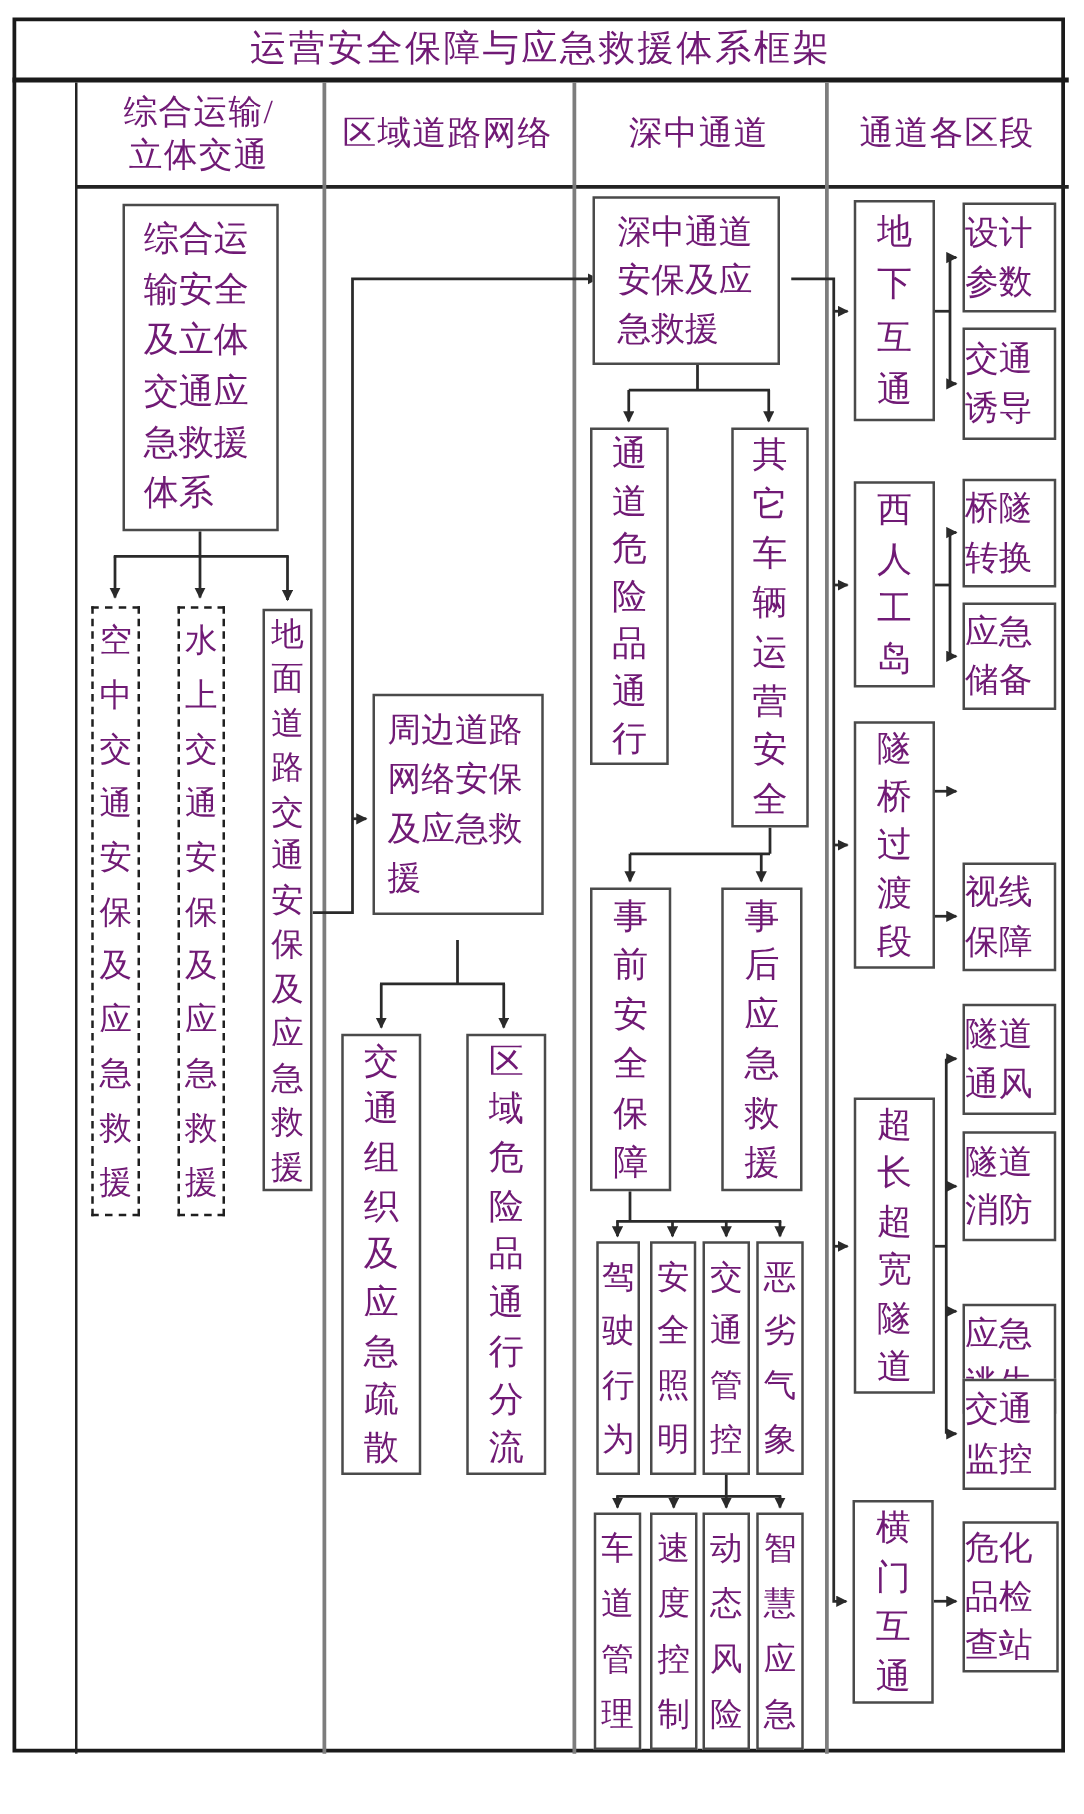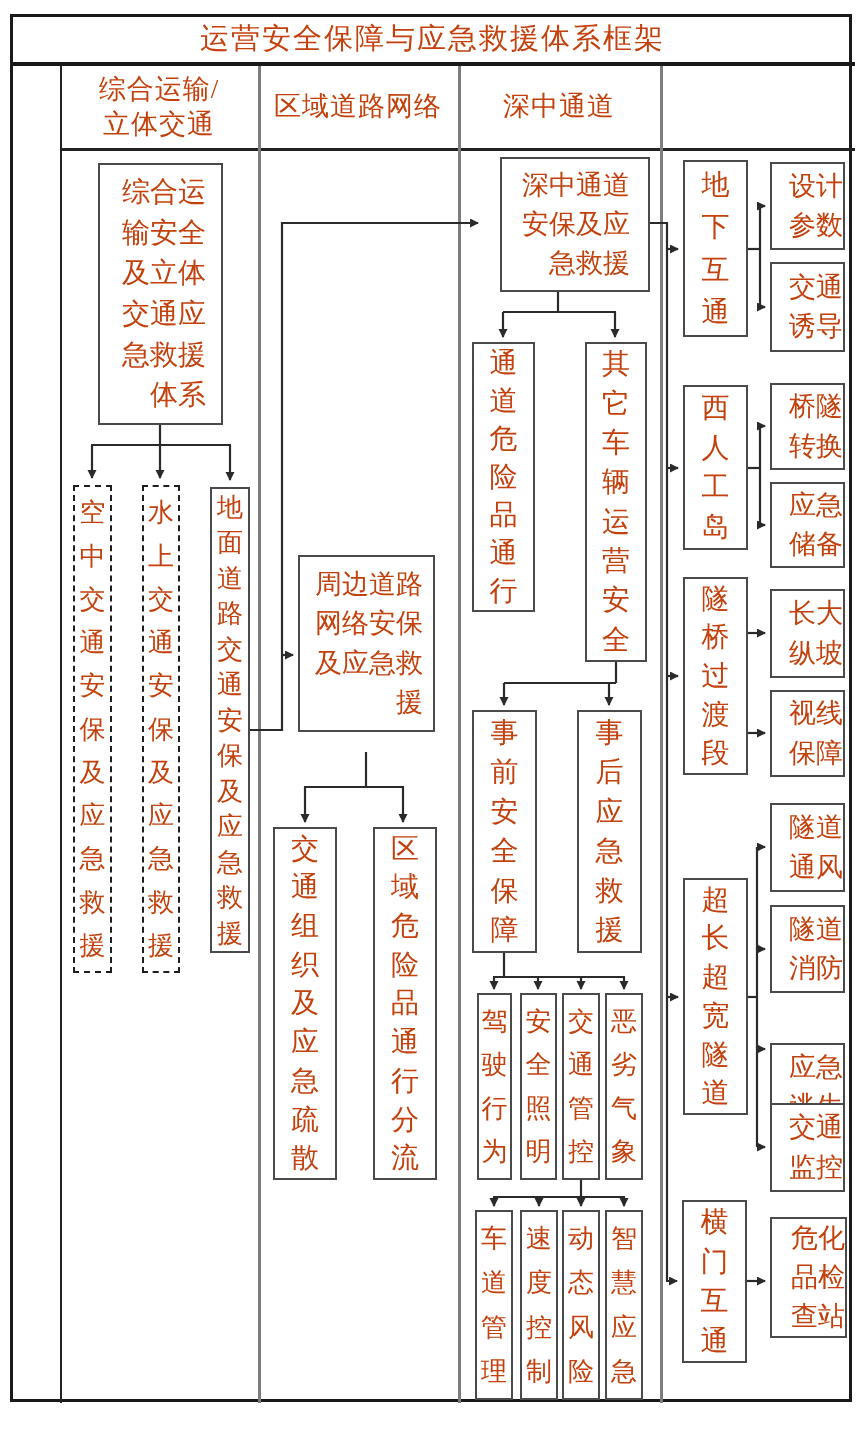--- a/index.html
+++ b/index.html
@@ -1,18 +1,18 @@
 <!DOCTYPE html>
 <html><head>
 <meta charset="utf-8">
 <style>
   html,body{margin:0;padding:0;background:#ffffff;}
   .stage{
     position:relative;width:867px;height:1451px;background:#ffffff;
-    font-family:"Liberation Serif","DejaVu Serif",serif;color:#c2410c;
+    font-family:"Liberation Serif","DejaVu Serif",serif;color:#701a75;
     overflow:hidden;
   }
   .frame{
     position:absolute;left:10px;top:14px;width:842px;height:1388px;
     border:3px solid #1a1a1a;box-sizing:border-box;
   }
   .title-row{
     position:absolute;left:10px;top:16px;width:845px;height:46px;
     display:flex;align-items:center;justify-content:center;
     font-size:29px;letter-spacing:2px;font-weight:500;
@@ -21,21 +21,21 @@
   .header-rule{position:absolute;left:60px;top:148px;width:795px;height:3px;background:#222;}
   .vdiv{position:absolute;top:66px;height:1337px;width:3px;}
   .vdiv.dark{background:#222;width:2px;}
   .vdiv.gray{background:#7d7d7d;}
   .colhead{
     position:absolute;top:66px;height:82px;display:flex;align-items:center;justify-content:center;
     font-size:27px;text-align:center;white-space:pre-line;line-height:1.3;letter-spacing:1px;
   }
   .box{
     position:absolute;box-sizing:border-box;border:2px solid #4a4a4a;background:#fff;
-    display:flex;align-items:center;justify-content:center;text-align:right;
+    display:flex;align-items:center;justify-content:center;text-align:left;
   }
   .wrap{word-break:break-all;line-height:1.45;}
   .f28{font-size:28px;}
   .f27{font-size:27px;}
   .vbox{flex-direction:column;justify-content:space-evenly;align-items:center;font-size:26px;}
   .vbox.big{font-size:28px;}
   .dashed{border:2px dashed #1f1f1f;}
   svg.conn{position:absolute;left:0;top:0;pointer-events:none;}
 </style>
 </head>
@@ -50,20 +50,21 @@
 
   <div class="vdiv dark" style="left:60px;"></div>
   <div class="vdiv gray" style="left:258px;"></div>
   <div class="vdiv gray" style="left:458px;"></div>
   <div class="vdiv gray" style="left:660px;"></div>
 
   <div class="colhead" style="left:60px;width:198px;">综合运输/
 立体交通</div>
   <div class="colhead" style="left:258px;width:200px;">区域道路网络</div>
   <div class="colhead" style="left:458px;width:202px;">深中通道</div>
+  <div class="colhead" style="left:660px;width:195px;">通道各区段</div>
 
   <svg class="conn" width="867" height="1451" viewBox="0 0 867 1451">
     <defs>
       <marker id="arr" markerWidth="10" markerHeight="10" refX="8" refY="4.5" orient="auto" markerUnits="userSpaceOnUse">
         <path d="M0,0 L9,4.5 L0,9 Z" fill="#2a2a2a"></path>
       </marker>
     </defs>
     <g stroke="#2a2a2a" stroke-width="2.2" fill="none">
 
       <line x1="160" y1="425" x2="160" y2="445"></line>
@@ -194,21 +195,21 @@
       <span>域</span>
       <span>危</span>
       <span>险</span>
       <span>品</span>
       <span>通</span>
       <span>行</span>
       <span>分</span>
       <span>流</span>
     </div>
 
-  <div class="box wrap f27" style="left:500px;top:157px;width:150px;height:135px;padding:0 18px;">深中通道安保及应急救援</div>
+  <div class="box wrap f27" style="left:474px;top:157px;width:150px;height:135px;padding:0 18px;">深中通道安保及应急救援</div>
   <div class="box vbox big" style="left:472px;top:342px;width:63px;height:270px;">
       <span>通</span>
       <span>道</span>
       <span>危</span>
       <span>险</span>
       <span>品</span>
       <span>通</span>
       <span>行</span>
     </div>
   <div class="box vbox big" style="left:585px;top:342px;width:62px;height:320px;">
@@ -317,21 +318,20 @@
       <span>横</span>
       <span>门</span>
       <span>互</span>
       <span>通</span>
     </div>
 
   <div class="box wrap f27" style="left:770px;top:162px;width:75px;height:88px;">设计参数</div>
   <div class="box wrap f27" style="left:770px;top:262px;width:75px;height:90px;">交通诱导</div>
   <div class="box wrap f27" style="left:770px;top:383px;width:75px;height:87px;">桥隧转换</div>
   <div class="box wrap f27" style="left:770px;top:482px;width:75px;height:86px;">应急储备</div>
-  <div class="box wrap f27" style="left:770px;top:589px;width:75px;height:89px;">长大纵坡</div>
   <div class="box wrap f27" style="left:770px;top:690px;width:75px;height:87px;">视线保障</div>
   <div class="box wrap f27" style="left:770px;top:803px;width:75px;height:89px;">隧道通风</div>
   <div class="box wrap f27" style="left:770px;top:905px;width:75px;height:88px;">隧道消防</div>
   <div class="box wrap f27" style="left:770px;top:1043px;width:75px;height:88px;">应急逃生</div>
   <div class="box wrap f27" style="left:770px;top:1103px;width:75px;height:89px;">交通监控</div>
   <div class="box wrap f27" style="left:770px;top:1217px;width:77px;height:121px;">危化品检查站</div>
 
 </div>
 
 </body></html>

